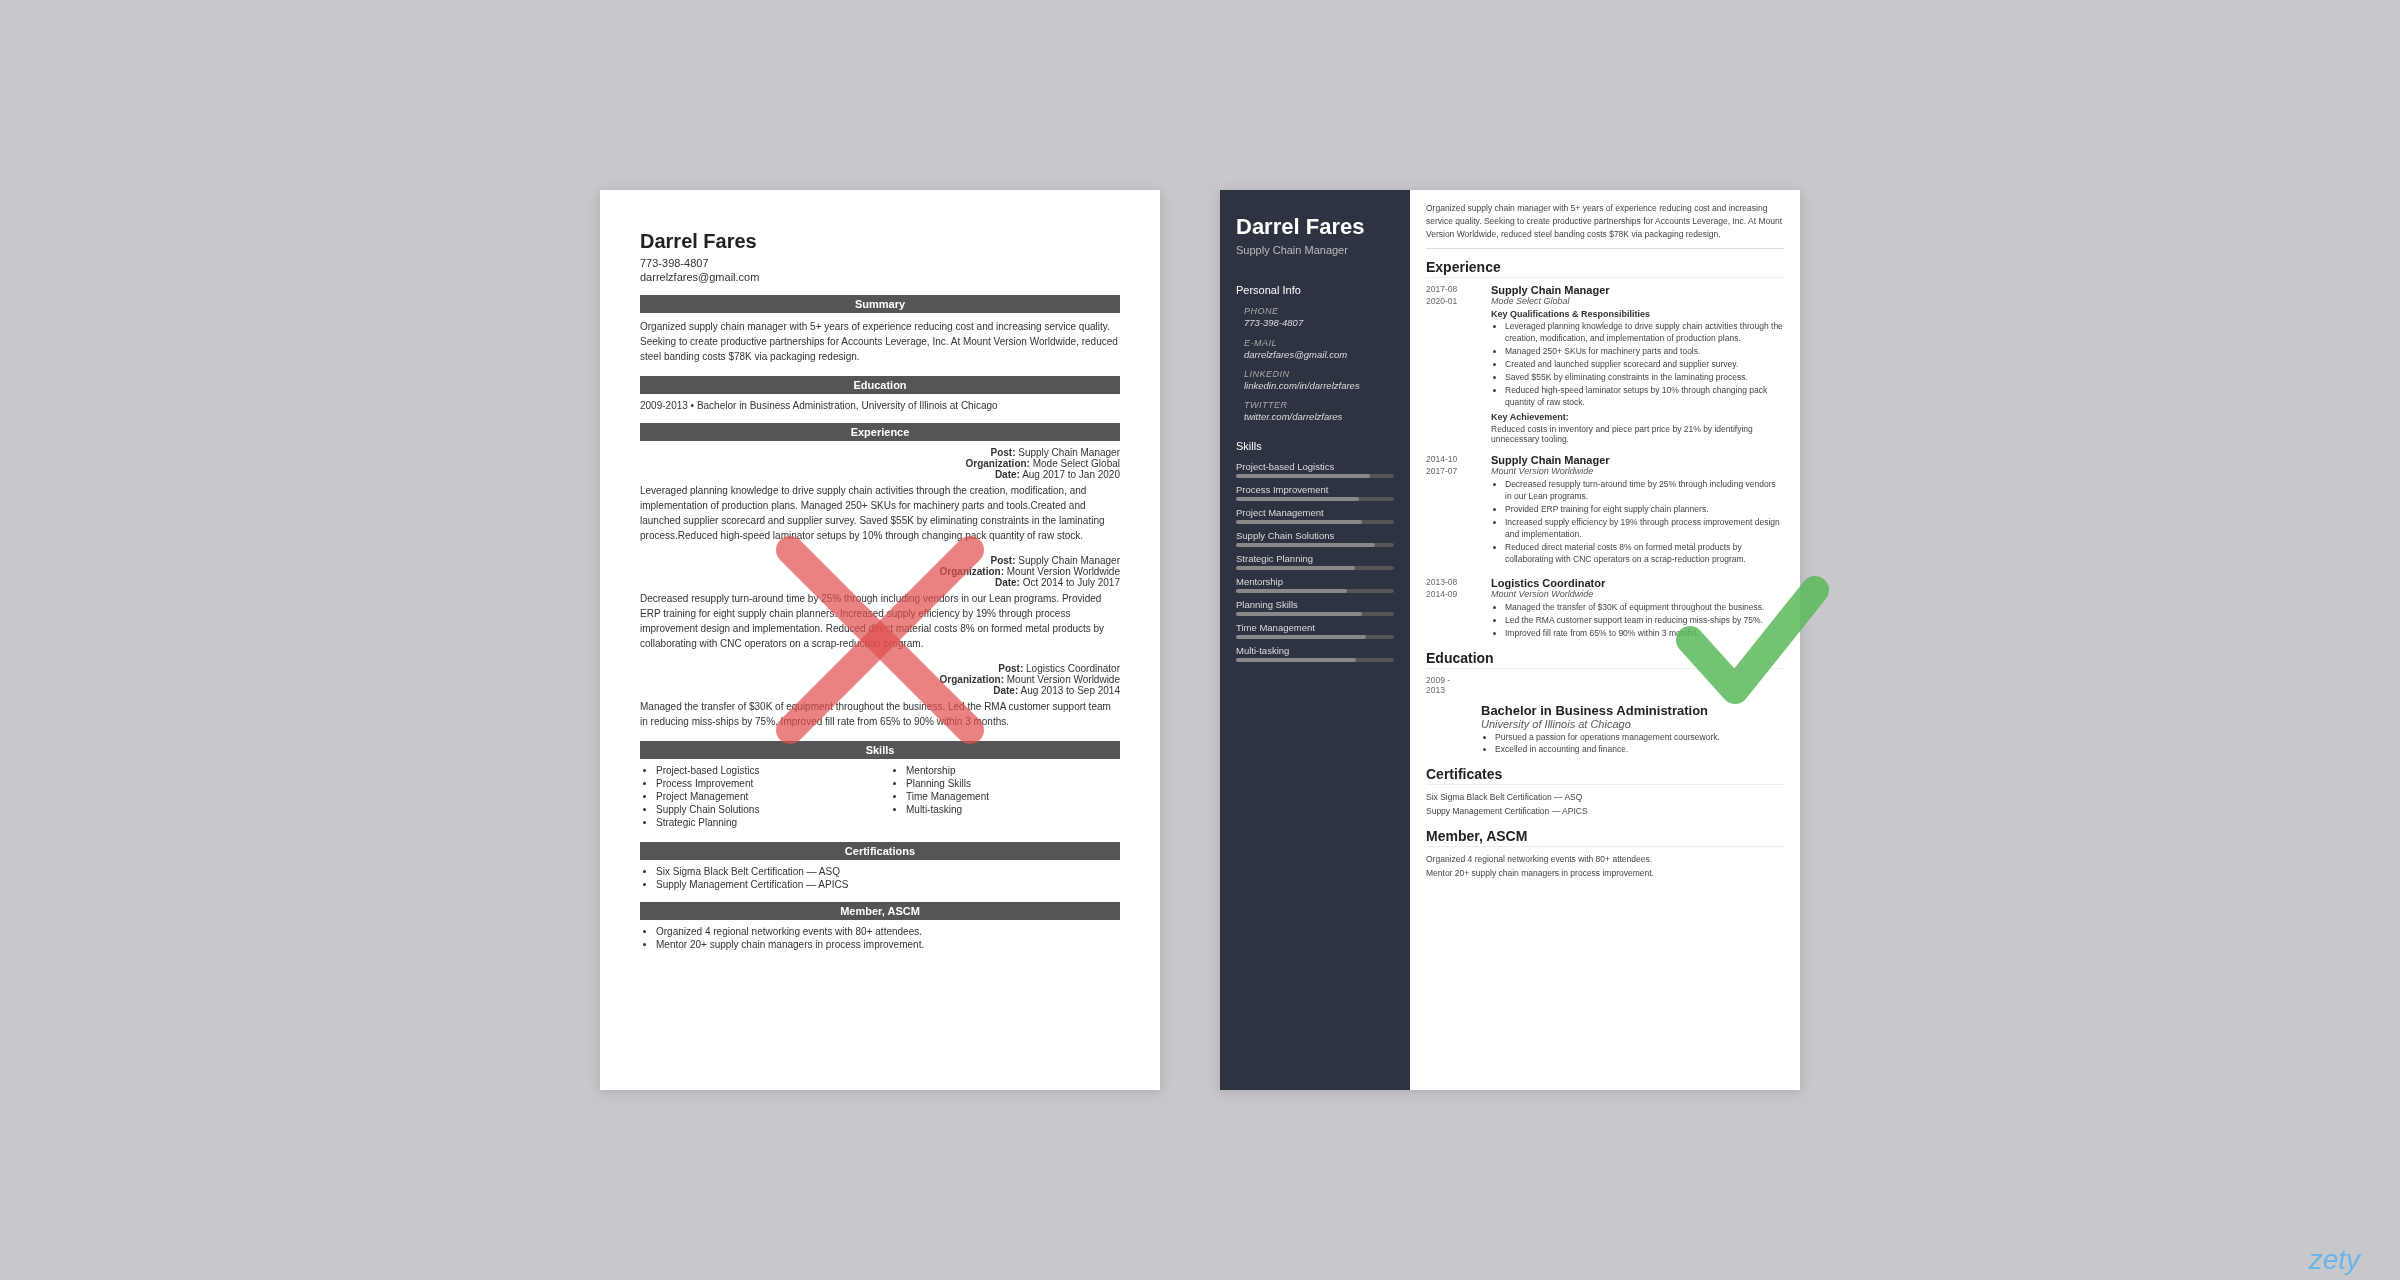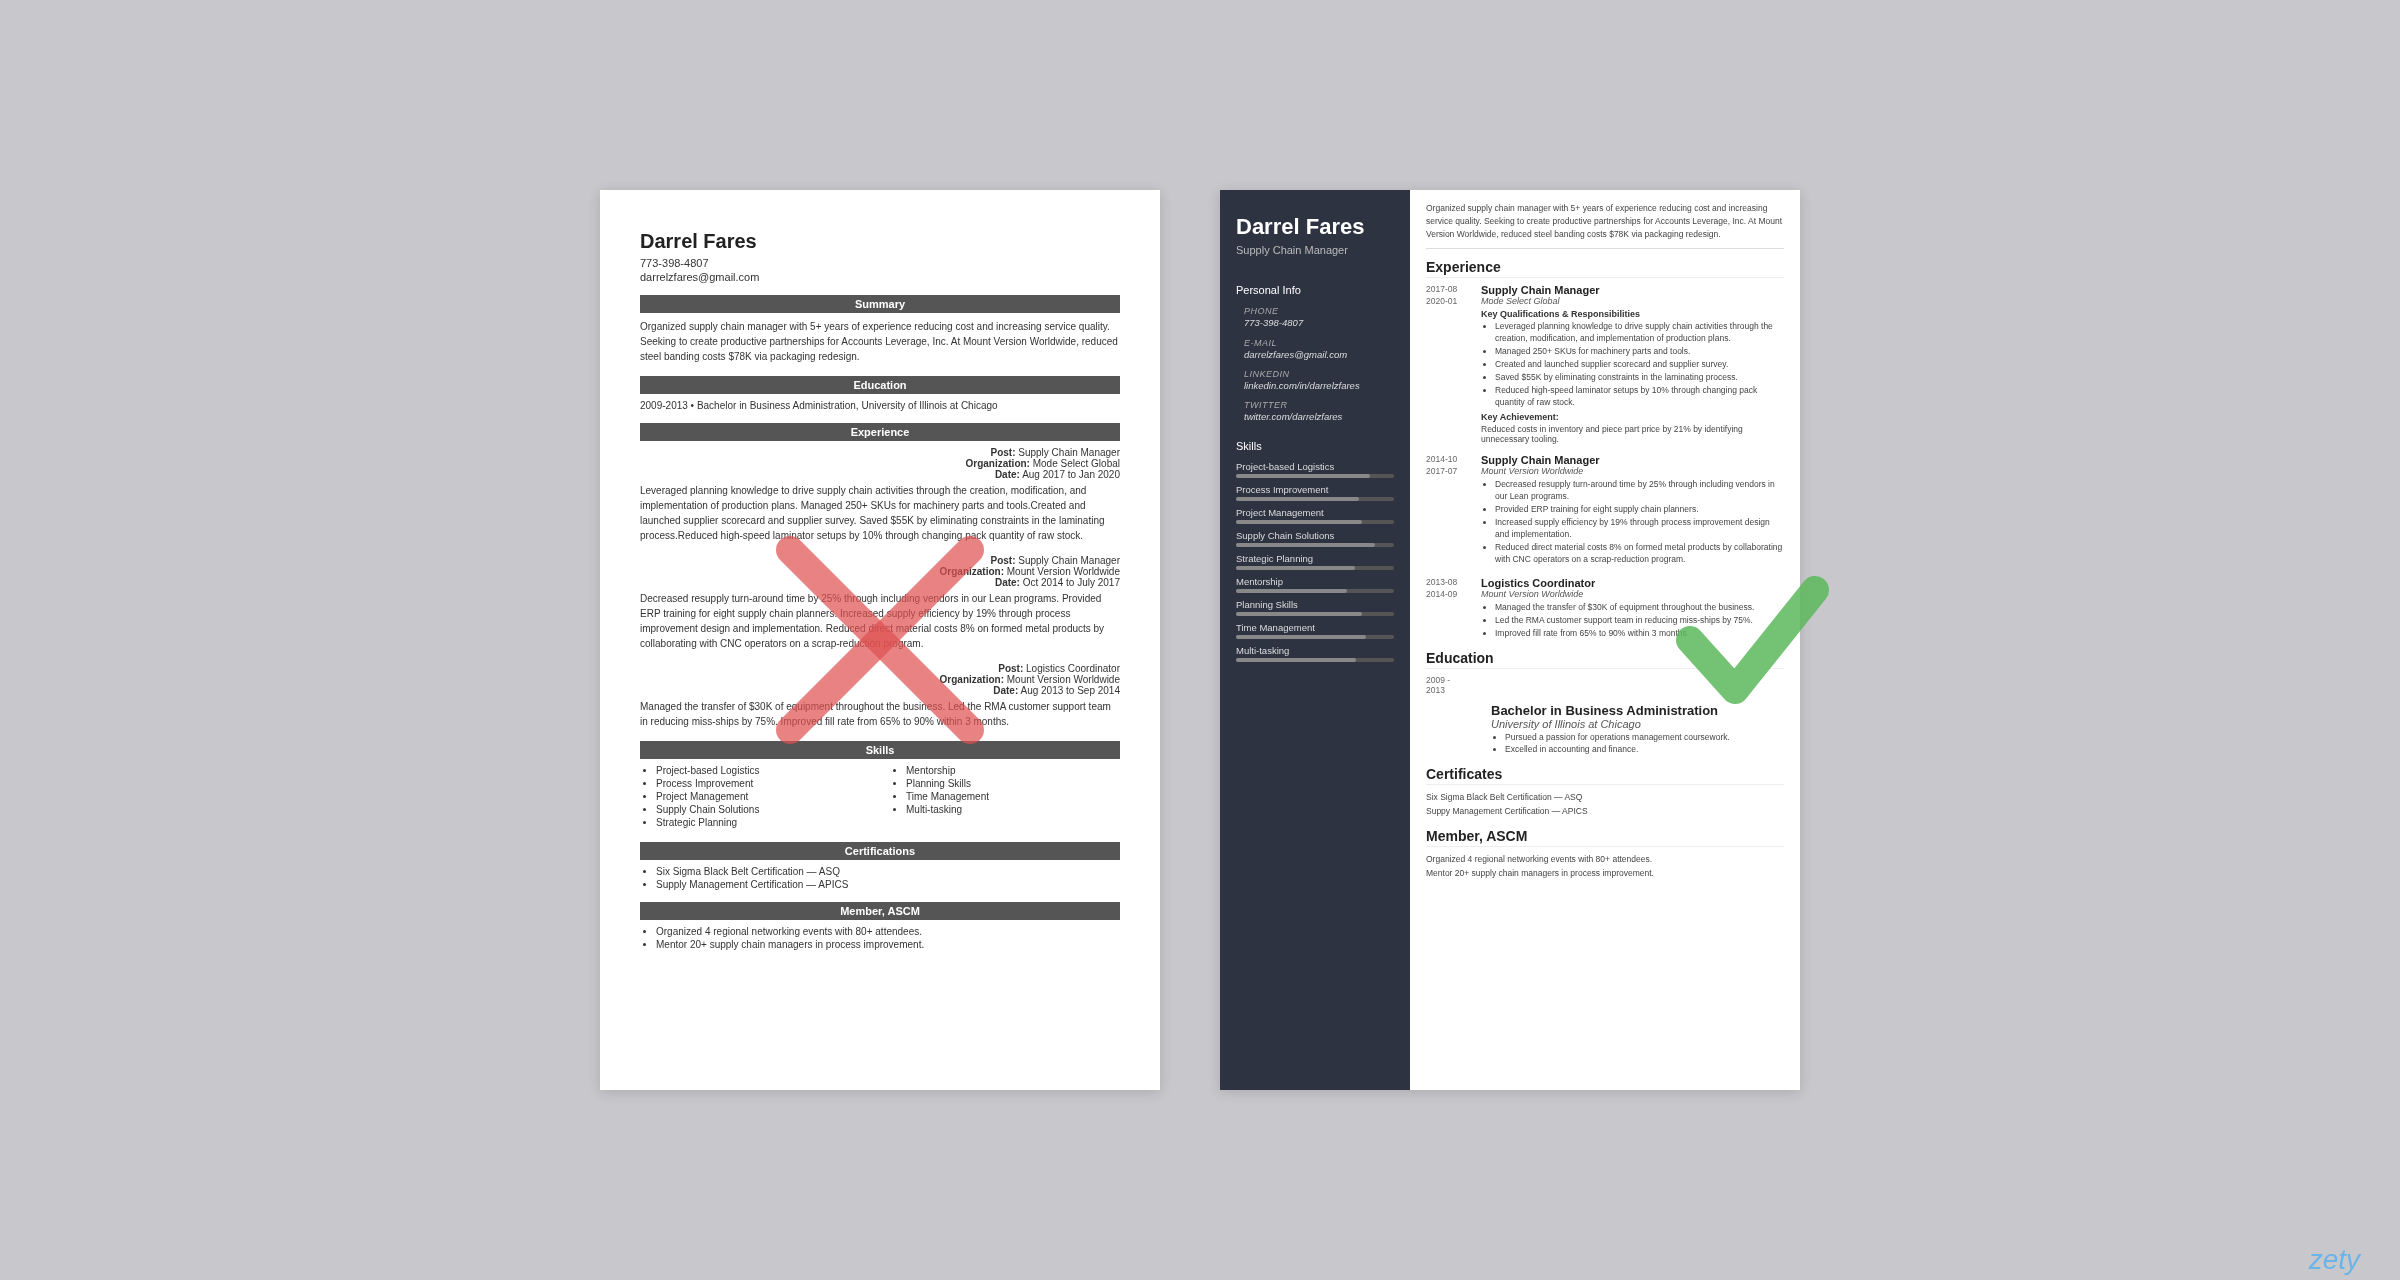--- a/index.html
+++ b/index.html
@@ -208,20 +208,21 @@
     .resume-right .main-content .section-heading {
       font-size: 14px;
       font-weight: bold;
       color: #222;
       margin: 10px 0 6px 0;
       border-bottom: 1px solid #eee;
       padding-bottom: 2px;
     }
     .resume-right .exp-entry {
       display: flex;
+      gap: 10px;
       margin-bottom: 10px;
     }
     .resume-right .exp-entry .date-col {
       width: 55px;
       flex-shrink: 0;
       font-size: 8.5px;
       color: #666;
       line-height: 1.4;
     }
     .resume-right .exp-entry .exp-body {
@@ -247,21 +248,20 @@
     .resume-right .exp-entry .bullet-list li {
       font-size: 8.5px;
       color: #444;
       list-style: disc;
       margin-left: 14px;
       line-height: 1.4;
       margin-bottom: 1px;
     }
     .resume-right .edu-entry {
       display: flex;
-      gap: 10px;
       margin-bottom: 8px;
     }
     .resume-right .edu-entry .date-col {
       width: 55px;
       flex-shrink: 0;
       font-size: 8.5px;
       color: #666;
     }
     .resume-right .edu-entry .edu-body .edu-degree {
       font-size: 13px;

